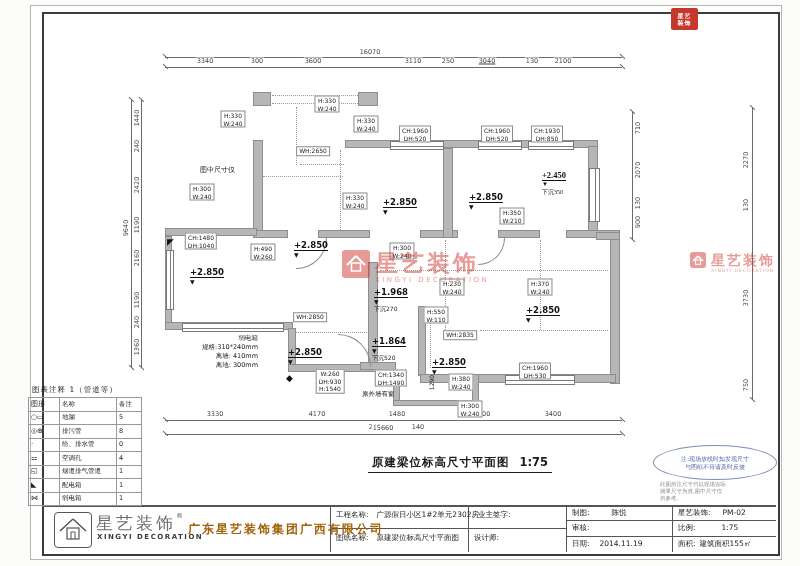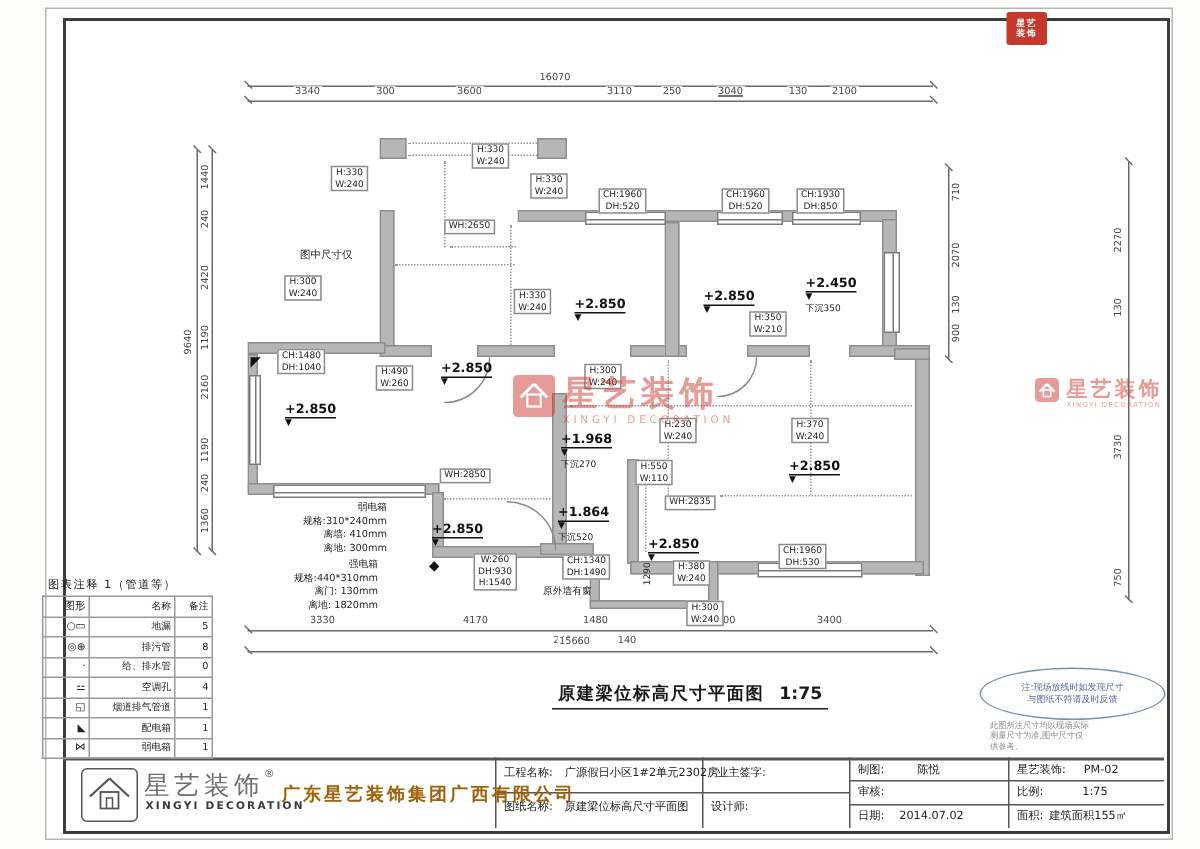--- a/index.html
+++ b/index.html
@@ -43,21 +43,21 @@
   .plan-title .sc{font-weight:bold;margin-left:10px;letter-spacing:0}
   .note-ellipse{position:absolute;left:653px;top:445px;width:122px;height:33px;border:1px solid #7d8fb8;
     border-radius:50%;display:flex;flex-direction:column;align-items:center;justify-content:center;z-index:6}
   .note-ellipse div{font-size:6px;line-height:7.5px;color:#5568a8;white-space:nowrap}
   .note-small{position:absolute;left:660px;top:481px;z-index:6}
   .note-small div{font-size:5.5px;line-height:7px;color:#8a8a8a;white-space:nowrap}
   .legend{position:absolute;left:28px;top:385px;z-index:6}
   .legend .lg-title{font-size:7.5px;color:#222;margin:0 0 2px 4px;letter-spacing:1px}
   .legend table{border-collapse:collapse}
   .legend td,.legend th{border:1px solid #999;font-size:6.5px;font-weight:normal;color:#222;
-    text-align:right;padding:0 2px;height:12.5px;line-height:7px}
+    text-align:left;padding:0 2px;height:12.5px;line-height:7px}
   .legend .ic{width:26px;font-size:7px}
   .legend .nm{width:52px}
   .legend .ct{width:20px}
   .tb-line{position:absolute;background:#555;z-index:3}
   .tb-text{position:absolute;font-size:7.5px;color:#222;white-space:nowrap;z-index:6}
   .logo-box{position:absolute;left:54px;top:512px;width:36px;height:34px;border:1.5px solid #555;
     border-radius:4px;display:flex;align-items:center;justify-content:center;z-index:6}
   .brand-cn{position:absolute;left:96px;top:512px;font-size:17px;font-weight:normal;color:#6e6e6e;
     letter-spacing:3px;z-index:6}
   .brand-reg{font-size:7px;vertical-align:top;color:#555}
@@ -273,32 +273,26 @@
     </div>
     <div class="ptext" style="left: 362px; top: 390px; font-size: 6.5px;">
       <div>原外墙有窗</div>
     </div>
     <div class="ptext" style="left: 178px; top: 334px; font-size: 6.5px; width: 80px; text-align: right;">
       <div>弱电箱</div>
       <div>规格:310*240mm</div>
       <div>离墙: 410mm</div>
       <div>离地: 300mm</div>
     </div>
-    <div class="ptext" style="left: 168px; top: 372px; font-size: 6.5px; width: 84px; text-align: right;">
-      <div>强电箱</div>
-      <div>规格:440*310mm</div>
-      <div>离门: 130mm</div>
-      <div>离地: 1820mm</div>
-    </div>
     <div class="ptext" style="left: 424px; top: 378px; font-size: 6px; transform: rotate(-90deg);">
       <div>1290</div>
     </div>
     <div class="elev" style="left: 400px; top: 190px;"><span class="v">+2.850</span><div class="t">▼</div></div>
     <div class="elev" style="left: 486px; top: 185px;"><span class="v">+2.850</span><div class="t">▼</div></div>
-    <div class="elev" style="left: 554px; top: 176px;"><span class="v">+2.450</span><div class="t">▼</div><div class="n">下沉350</div></div>
+    <div class="elev" style="left: 554px; top: 164px; font-family: Liberation Serif, serif;"><span class="v">+2.450</span><div class="t">▼</div><div class="n">下沉350</div></div>
     <div class="elev" style="left: 311px; top: 233px;"><span class="v">+2.850</span><div class="t">▼</div></div>
     <div class="elev" style="left: 207px; top: 260px;"><span class="v">+2.850</span><div class="t">▼</div></div>
     <div class="elev" style="left: 391px; top: 280px;"><span class="v">+1.968</span><div class="t">▼</div><div class="n">下沉270</div></div>
     <div class="elev" style="left: 305px; top: 340px;"><span class="v">+2.850</span><div class="t">▼</div></div>
     <div class="elev" style="left: 389px; top: 329px;"><span class="v">+1.864</span><div class="t">▼</div><div class="n">下沉520</div></div>
     <div class="elev" style="left: 449px; top: 350px;"><span class="v">+2.850</span><div class="t">▼</div></div>
     <div class="elev" style="left: 543px; top: 298px;"><span class="v">+2.850</span><div class="t">▼</div></div>
     <div class="bmark" style="left: 167px; top: 238px;">◤</div>
     <div class="bmark" style="left: 286px; top: 374px;">◆</div>
   </div>
@@ -424,19 +418,19 @@
   <span>图纸名称:</span><span style="margin-left:8px">原建梁位标高尺寸平面图</span></div>
 <div class="tb-text" style="left:478px;top:510px">
   <span>业主签字:</span></div>
 <div class="tb-text" style="left:474px;top:533px">
   <span>设计师:</span></div>
 <div class="tb-text" style="left:572px;top:508px">
   <span>制图:</span><span style="margin-left:22px">陈悦</span></div>
 <div class="tb-text" style="left:572px;top:523px">
   <span>审核:</span></div>
 <div class="tb-text" style="left:572px;top:539px">
-  <span>日期:</span><span style="margin-left:10px">2014.07.02</span></div>
+  <span>日期:</span><span style="margin-left:10px">2014.11.19</span></div>
 <div class="tb-text" style="left:678px;top:508px">
   <span>星艺装饰:</span><span style="margin-left:12px">PM-02</span></div>
 <div class="tb-text" style="left:678px;top:523px">
   <span>比例:</span><span style="margin-left:26px">1:75</span></div>
 <div class="tb-text" style="left:678px;top:539px">
   <span>面积:</span><span style="margin-left:4px">建筑面积155㎡</span></div>
 
 </body></html>

